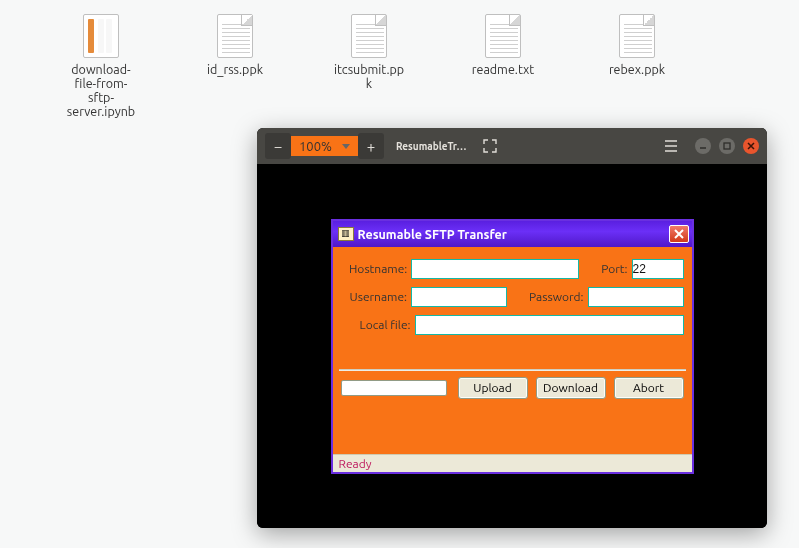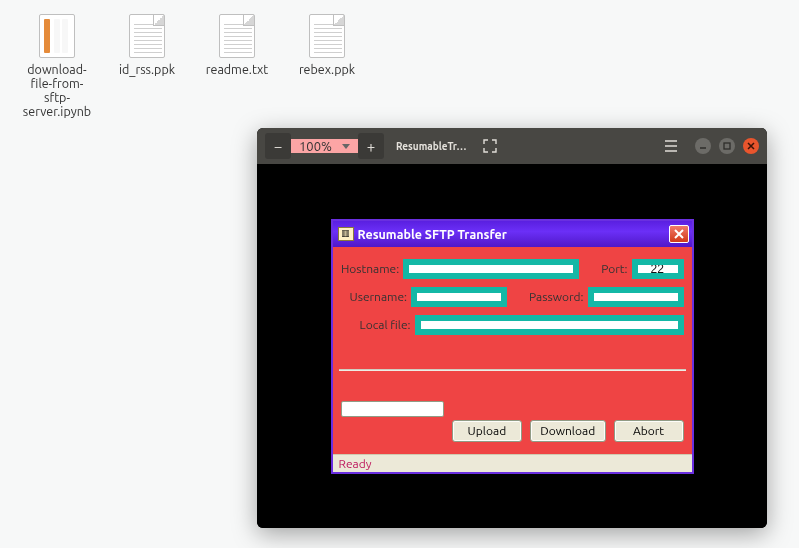--- a/index.html
+++ b/index.html
@@ -8,21 +8,21 @@
     font-family: "Ubuntu", "Segoe UI", sans-serif;
     font-size: 13px;
     background: #f7f8f8;
     width: 799px;
     height: 548px;
     overflow: hidden;
     position: relative;
   }
   
   .desktop { display: flex; gap: 12px; padding: 10px 0 0 18px; align-items:flex-start; }
-  .dicon { width: 78px; display:flex; flex-direction:column; align-items:center; text-align:center; gap:2px; cursor:default; user-select:none; padding:2px; border-radius:3px;}
+  .dicon { width: 78px; display:flex; flex-direction:column; align-items:center; text-align:center; gap:2px; cursor:default; user-select:none; padding:2px; border-radius:3px;margin-left:44px;}
   .dicon.selected { background:#e8e8e8; }
   .dicon .glyph { width:48px; height:48px; display:flex; align-items:center; justify-content:center;}
   .dicon .lbl { font-size:12.5px; line-height:14px; color:#333; word-break:break-word; text-align:center; }
   .dicon.selected .lbl { background:#e26426; color:#fff; border-radius:2px; padding:0 2px;}
   
   .page {
     width: 36px; height:44px; background:#ffffff; border:1px solid #bfbfbf; position:relative; border-radius:2px;
     background-image: repeating-linear-gradient(to bottom, transparent 0 3px, #cfcfcf 3px 4px);
     background-position: 4px 6px; background-size: 28px 32px; background-repeat:no-repeat;
   }
@@ -49,21 +49,21 @@
   .vbar {
     height:36px; background:#484743; border-radius:6px 6px 0 0;
     display:flex; align-items:center; padding:0 8px; gap:6px; color:#e0ddd7;
   }
   .sqbtn {
     width:24px; height:24px; display:flex; align-items:center; justify-content:center;
     color:#e0ddd7; font-size:15px; border-radius:3px; cursor:pointer;
   }
   .zoomgrp { display:flex; align-items:center; gap:0; }
   .zoomgrp .sqbtn.dark { background:#3b3a37; width:26px; height:26px; border-radius:3px; }
-  .zoomsel { background:#fca5a5; height:14px; display:flex; align-items:center; gap:10px; padding:0 8px; font-size:13px; color:#333; cursor:pointer;}
+  .zoomsel { background:#f97316; height:20px; display:flex; align-items:center; gap:10px; padding:0 8px; font-size:13px; color:#333; cursor:pointer;}
   .vtitle { flex:0 0 auto; margin:0 6px; font-size:10px; font-weight:600; color:#e5e2dc;}
   .spacer { flex:1; }
   .winctl { display:flex; gap:8px; margin-left:6px;}
   .circ { width:16px; height:16px; border-radius:50%; background:#6c6b67; display:flex; align-items:center; justify-content:center; font-size:11px; color:#2e2d2a; cursor:pointer;}
   .circ.close { background:#e9552d; color:#3a1207;}
   .viewer-body { position:absolute; inset:36px 0 0 0; background:#000; display:flex; align-items:center; justify-content:center; border-radius:0 0 6px 6px;}
   
   .wdlg {
     width:363px; height:255px; background:#ece9d8; border:2px solid #6a2fe0; position:relative;
   }
@@ -71,52 +71,58 @@
     height:26px;
     background: linear-gradient(to bottom,#5a1fe0 0%, #6b2ff7 40%, #5018c8 100%);
     display:flex; align-items:center; padding:0 3px 0 5px; gap:4px;
   }
   .wicon { width:16px; height:14px; background:#fff0c4; border:1px solid #8a7a3a; display:flex; align-items:center; justify-content:center; font-size:9px; line-height:1;}
   .wlbl { color:#fff; font-size:12.5px; font-weight:600; flex:1; }
   .wclose {
     width:20px; height:18px; background:linear-gradient(#f07a6b,#d23918); border:1px solid #fff; border-radius:2px;
     color:#fff; font-weight:700; font-size:13px; display:flex; align-items:center; justify-content:center; cursor:pointer;
   }
-  .wbody { position:absolute; inset:26px 0 18px 0; background:#ef4444; }
+  .wbody { position:absolute; inset:26px 0 18px 0; background:#f97316; }
   .frow { display:flex; align-items:center; height:24px; margin:4px 8px 2px; gap:4px; }
   .frow .lab { font-size:12px; color:#333; text-align:right; }
   .tin {
-    height:20px; background:#fff; border:6px solid #14b8a6; font-size:12px; padding:0 13px; color:#111;
+    height:20px; background:#fff; border:1px solid #14b8a6; font-size:12px; padding:0 0; color:#111;
   }
   .hr { height:2px; margin:32px 6px 0; background:linear-gradient(#bfbfae, #fcfcf8); }
   .bbar { display:flex; justify-content:flex-end; align-items:center; gap:8px; padding:6px 8px 0;}
   .btn {
-    height:22px; padding:0 10px; min-width:70px; font-size:12px; background:#ece9d8;
+    height:22px; padding:0 4px; min-width:70px; font-size:12px; background:#ece9d8;
     border:1px solid #919b85; border-radius:3px; box-shadow:inset 0 0 0 1px #fdfdf9;
-    display:flex; align-items:center; justify-content:center; cursor:pointer;margin-top:43px;
+    display:flex; align-items:center; justify-content:center; cursor:pointer;
   }
   .progress { height:16px; width:106px; background:#fff; border:1px solid #919b85; border-radius:2px; margin-right:auto;}
   .wstat { position:absolute; left:0; right:0; bottom:0; height:18px; background:#ece9d8; border-top:1px solid #cfcab0; font-size:12px; color:#be185d; display:flex; align-items:center; padding:0 6px;}
   .chev { width:0;height:0;border-left:4px solid transparent;border-right:4px solid transparent;border-top:5px solid #666; display:inline-block;}
 </style>
 </head>
 <body>
 
 <div class="desktop">
   <div class="dicon">
     <div class="glyph">
         <div class="notebook"></div>
       </div>
     <div class="lbl">download-file-from-sftp-server.ipynb</div>
   </div>
   <div class="dicon">
     <div class="glyph">
         <div class="page"></div>
       </div>
     <div class="lbl">id_rss.ppk</div>
+  </div>
+  <div class="dicon">
+    <div class="glyph">
+        <div class="page"></div>
+      </div>
+    <div class="lbl">itcsubmit.ppk</div>
   </div>
   <div class="dicon">
     <div class="glyph">
         <div class="page"></div>
       </div>
     <div class="lbl">readme.txt</div>
   </div>
   <div class="dicon">
     <div class="glyph">
         <div class="page"></div>

